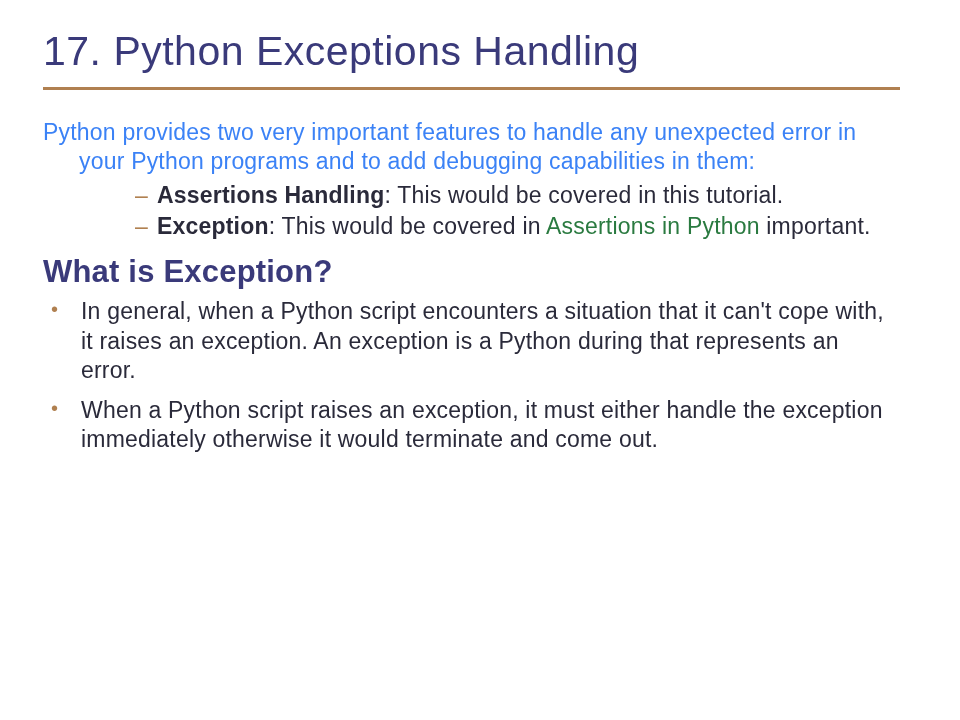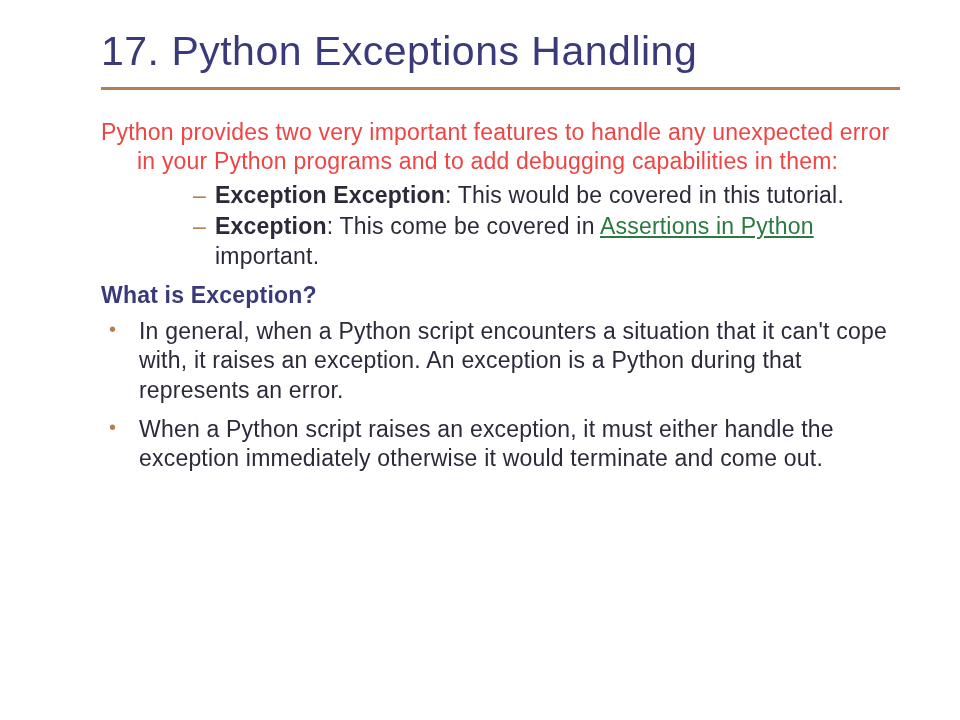--- a/index.html
+++ b/index.html
@@ -5,22 +5,21 @@
   * { margin: 0; padding: 0; box-sizing: border-box; }
   body {
     width: 960px;
     height: 720px;
     background: #ffffff;
     font-family: "Trebuchet MS", "Lucida Sans Unicode", "Lucida Grande", sans-serif;
     color: #2a2a3a;
     overflow: hidden;
   }
   .slide {
-    padding: 28px 60px 40px 56px;
-    margin-left: 45px;
+    padding: 28px 60px 40px 43px;
   }
   .title {
     font-size: 41px;
     font-weight: 500;
     color: #3a3a7a;
     letter-spacing: 0.5px;
     padding-bottom: 12px;
   }
   .rule {
     height: 3px;
@@ -30,21 +29,21 @@
   }
   .content {
     font-size: 23px;
     line-height: 1.28;
     letter-spacing: 0.2px;
   }
   .intro {
     padding-left: 36px;
     text-indent: -36px;
     margin-bottom: 4px;
-    color: #ef4444;
+    color: #3b82f6;
   }
   .sublist {
     margin-left: 92px;
     margin-top: 2px;
     margin-bottom: 10px;
   }
   .subitem {
     position: relative;
     padding-left: 22px;
     margin-bottom: 2px;
@@ -52,27 +51,26 @@
   .subitem::before {
     content: "–";
     position: absolute;
     left: 0;
     top: 0;
     color: #b08050;
   }
   .subitem b { font-weight: bold; }
   .link {
     color: #2a7a40;
-    text-decoration: underline;
     cursor: pointer;
   }
   .subheading {
     color: #3a3a7a;
     font-weight: bold;
-    font-size: 23px;
+    font-size: 31px;
     margin-top: 8px;
     margin-bottom: 6px;
   }
   .bullets {
     list-style: none;
     margin-left: 0;
   }
   .bullets li {
     position: relative;
     padding-left: 38px;
@@ -93,24 +91,24 @@
 <div class="slide">
   <h1 class="title">17. Python Exceptions Handling</h1>
   <div class="rule"></div>
 
   <div class="content">
 
     <p class="intro">Python provides two very important features to handle any unexpected error in your Python programs and to add debugging capabilities in them:</p>
 
     <div class="sublist">
       <div class="subitem">
-        <b>Exception Exception</b><span>: This would be covered in this tutorial.</span>
+        <b>Assertions Handling</b><span>: This would be covered in this tutorial.</span>
       </div>
       <div class="subitem">
-        <b>Exception</b><span>: This come be covered in </span><a class="link">Assertions in Python</a><span> important.</span>
+        <b>Exception</b><span>: This would be covered in </span><a class="link">Assertions in Python</a><span> important.</span>
       </div>
     </div>
 
     <div class="subheading">What is Exception?</div>
 
     <ul class="bullets">
       <li>In general, when a Python script encounters a situation that it can't cope with, it raises an exception. An exception is a Python during that represents an error.</li>
       <li>When a Python script raises an exception, it must either handle the exception immediately otherwise it would terminate and come out.</li>
     </ul>
 

